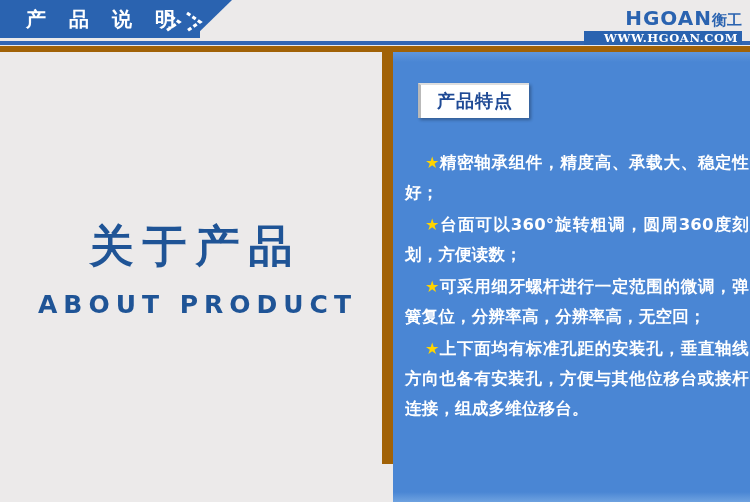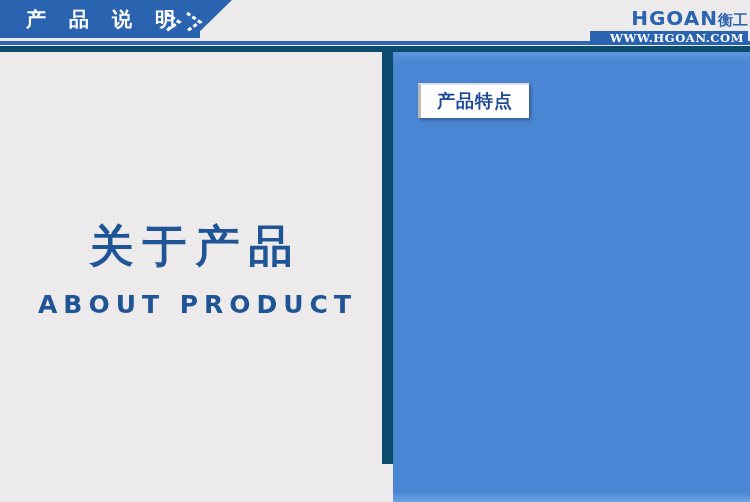--- a/index.html
+++ b/index.html
@@ -2,21 +2,21 @@
 <html><head>
 <meta charset="utf-8">
 <style>
   * { margin:0; padding:0; box-sizing:border-box; }
   html, body {
     width:750px; height:502px;
     font-family:"DejaVu Sans","Liberation Sans",sans-serif;
     background:#eceaea;
     overflow:hidden;
   }
-  .page { position:relative; width:750px; height:464px; background:#0c4a6e; }
+  .page { position:relative; width:750px; height:464px; background:#a16207; }
 
   
   .header {
     position:absolute; left:0; top:0; width:750px; height:46px;
     background:#eceaea;
   }
   .header-shape {
     position:absolute; left:0; top:0; width:232px; height:38px;
     background:#2a63b0;
     clip-path: polygon(0 0, 232px 0, 193px 38px, 0 38px);
@@ -39,21 +39,21 @@
     position:absolute; left:0; top:38px; width:750px; height:3px;
     background:#eceaea;
   }
   .header-underline {
     position:absolute; left:0; top:41px; width:750px; height:4px;
     background:#3266b4;
   }
 
   
   .logo {
-    position:absolute; right:2px; top:8px;
+    position:absolute; right:8px; top:8px;
     width:158px; height:34px;
     text-align:right;
   }
   .logo-mark {
     display:block; text-align:right;
     color:#2a63b0; font-size:20px; font-weight:bold;
     letter-spacing:1px; line-height:20px;
     font-family:"DejaVu Sans","Liberation Sans",sans-serif;
   }
   .logo-cn { font-size:15px; letter-spacing:0; }
@@ -152,15 +152,21 @@
 
   <div class="left-pane">
     <div class="about-cn">关于产品</div>
     <div class="about-en">ABOUT  PRODUCT</div>
   </div>
 
   <div class="right-panel">
     <div class="feature-title-box">
       <span class="feature-title-text">产品特点</span>
     </div>
+    <div class="features">
+      <p class="feature-item"><span class="star">★</span>精密轴承组件，精度高、承载大、稳定性好；</p>
+      <p class="feature-item"><span class="star">★</span>台面可以360°旋转粗调，圆周360度刻划，方便读数；</p>
+      <p class="feature-item"><span class="star">★</span>可采用细牙螺杆进行一定范围的微调，弹簧复位，分辨率高，分辨率高，无空回；</p>
+      <p class="feature-item"><span class="star">★</span>上下面均有标准孔距的安装孔，垂直轴线方向也备有安装孔，方便与其他位移台或接杆连接，组成多维位移台。</p>
+    </div>
   </div>
 
 </div>
 
 </body></html>

